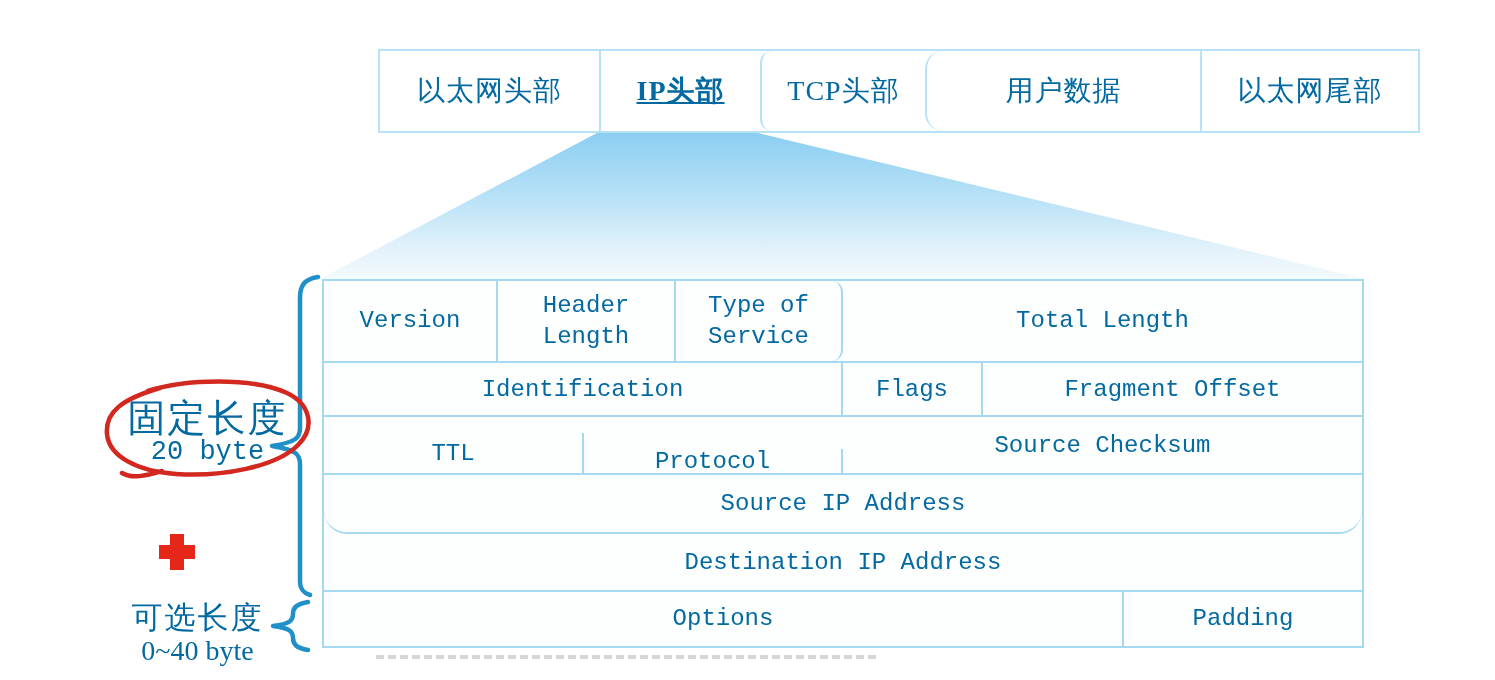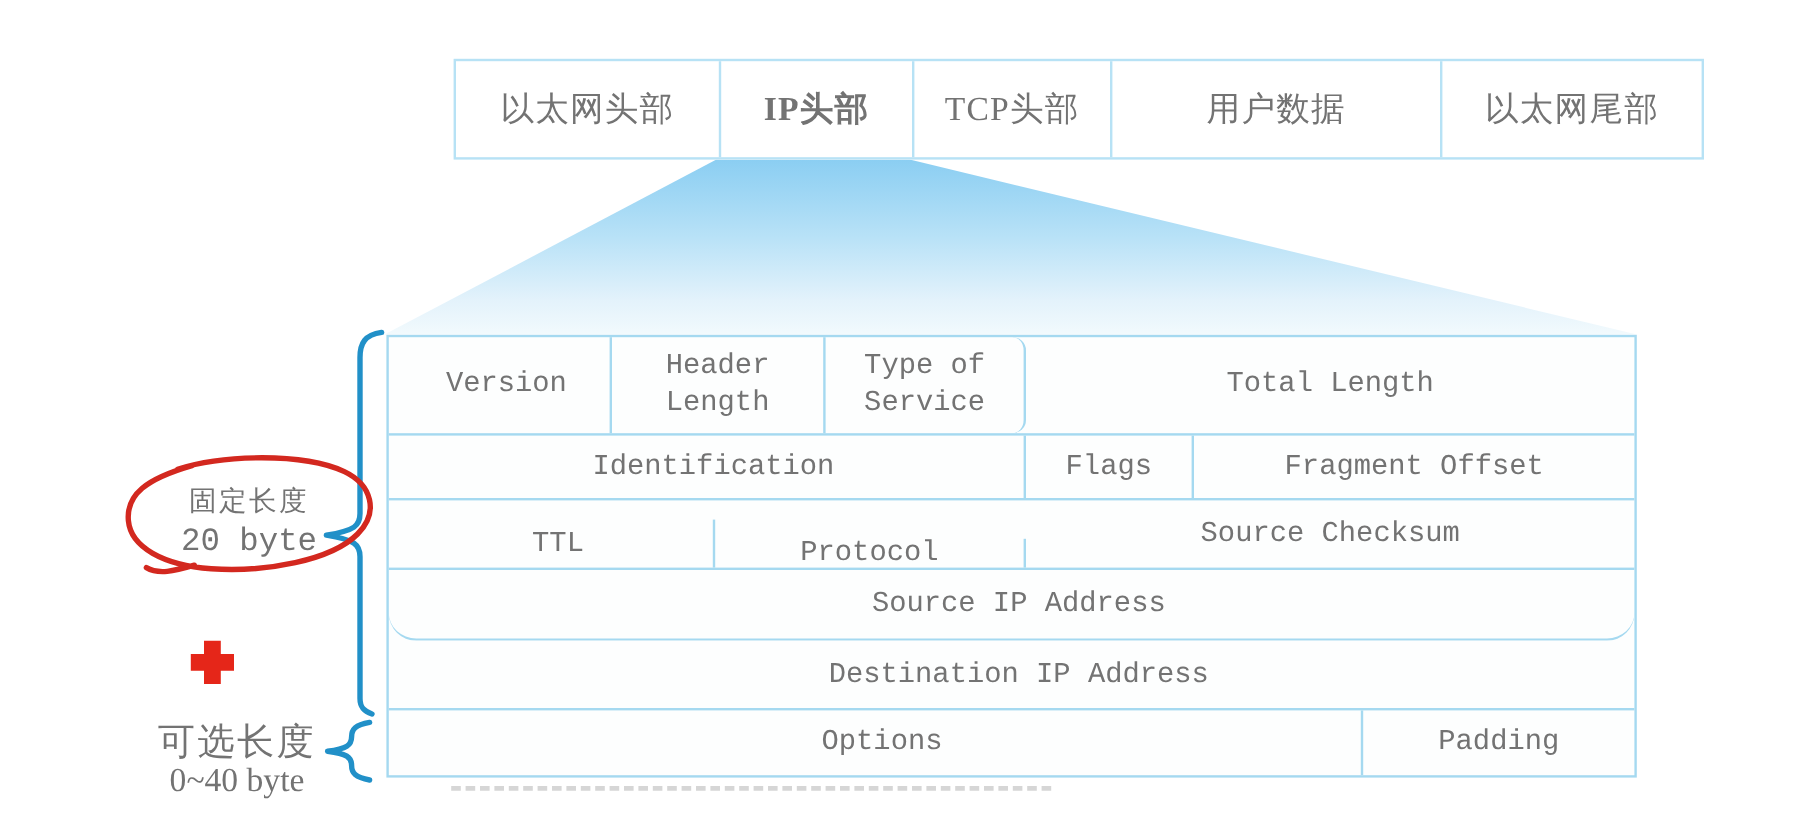--- a/index.html
+++ b/index.html
@@ -2,70 +2,70 @@
 <html><head>
 <meta charset="utf-8">
 <style>
   html,body{margin:0;padding:0;background:#ffffff;}
   #canvas{
     position:relative;
     width:1495px;height:680px;
     background:#ffffff;
     overflow:hidden;
     font-family:"Liberation Serif", serif;
-    color:#737373;
+    color:#0369a1;
   }
   
   #frame-row{
     position:absolute;left:378px;top:49px;width:1042px;height:84px;
     display:flex;box-sizing:border-box;
     border:2px solid #b7e2f5;background:#ffffff;
   }
   .frame-cell{
     box-sizing:border-box;height:100%;
     display:flex;align-items:center;justify-content:center;
     font-size:28px;letter-spacing:1px;
     border-left:2px solid #b7e2f5;
   }
   .frame-cell:first-child{border-left:none;}
-  .frame-cell.bold{font-weight:bold;}
+  .frame-cell.bold{font-weight:bold;text-decoration:underline;}
   
   #funnel{
     position:absolute;left:320px;top:133px;width:1045px;height:146px;
     background:linear-gradient(180deg,#8bcef2 0%,#b9e2f7 45%,#e3f2fb 80%,#f2fafd 100%);
     clip-path:polygon(277px 0px,438px 0px,1045px 146px,0px 146px);
   }
   
   #ip-table{
     position:absolute;left:322px;top:279px;width:1042px;height:369px;
     box-sizing:border-box;border:2px solid #a5d9f0;background:#fdfefe;
     display:flex;flex-direction:column;
     font-family:"Liberation Mono","DejaVu Sans Mono",monospace;
     font-size:24px;
   }
-  .t-row{display:flex;box-sizing:border-box;border-bottom:2px solid #a5d9f0;padding-left:12px;}
+  .t-row{display:flex;box-sizing:border-box;border-bottom:2px solid #a5d9f0;}
   .t-row:last-child{border-bottom:none;}
   .t-cell{
     box-sizing:border-box;
     display:flex;align-items:center;justify-content:center;text-align:center;
     border-right:2px solid #a5d9f0;line-height:31px;padding:0 6px;
   }
   .t-cell:last-child{border-right:none;flex:1 1 auto;}
   #row1{height:83px;}
   #row2{height:55px;}
   #row3{height:58px;}
   #row4{height:60px;border-radius:23px;}
   #row5{height:58px;}
   #row6{height:55px;flex:1 1 auto;}
   
   .anno-svg{position:absolute;}
   #fixed-label{
     position:absolute;left:110px;top:400px;width:195px;text-align:center;
   }
-  #fixed-label .cn{font-size:23px;line-height:36px;letter-spacing:2px;}
+  #fixed-label .cn{font-size:38px;line-height:36px;letter-spacing:2px;}
   #fixed-label .en{font-family:"Liberation Mono","DejaVu Sans Mono",monospace;font-size:27px;line-height:32px;}
   #optional-label{
     position:absolute;left:100px;top:600px;width:195px;text-align:center;
   }
   #optional-label .cn{font-size:31px;line-height:35px;letter-spacing:2px;}
   #optional-label .en{font-family:Liberation Serif, serif;font-size:28px;line-height:32px;}
   
   #dash-line{
     position:absolute;left:376px;top:655px;width:500px;height:0;
     border-top:4px dashed #d6d6d6;
@@ -76,24 +76,24 @@
 
 <div id="canvas">
 
   <div id="frame-row">
     <div class="frame-cell" style="flex:0 0 219px;">
       <span>以太网头部</span>
     </div>
     <div class="frame-cell bold" style="flex:0 0 161px;">
       <span>IP头部</span>
     </div>
-    <div class="frame-cell" style="flex:0 0 165px;">
+    <div class="frame-cell" style="flex:0 0 165px;border-radius:12px;">
       <span>TCP头部</span>
     </div>
-    <div class="frame-cell" style="flex:0 0 275px;">
+    <div class="frame-cell" style="flex:0 0 275px;border-radius:18px;">
       <span>用户数据</span>
     </div>
     <div class="frame-cell" style="flex:1 1 auto;">
       <span>以太网尾部</span>
     </div>
   </div>
 
   <div id="funnel"></div>
 
   <div id="ip-table">

